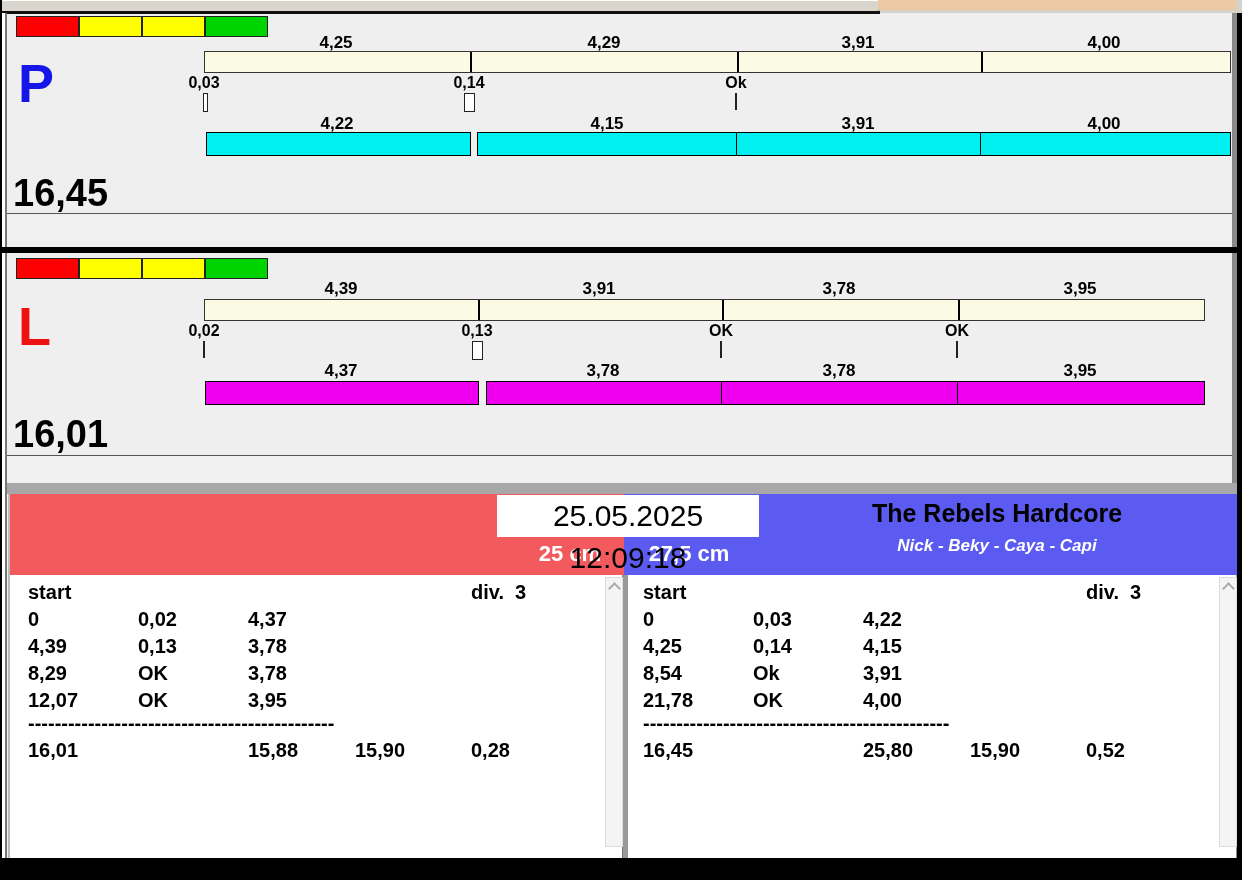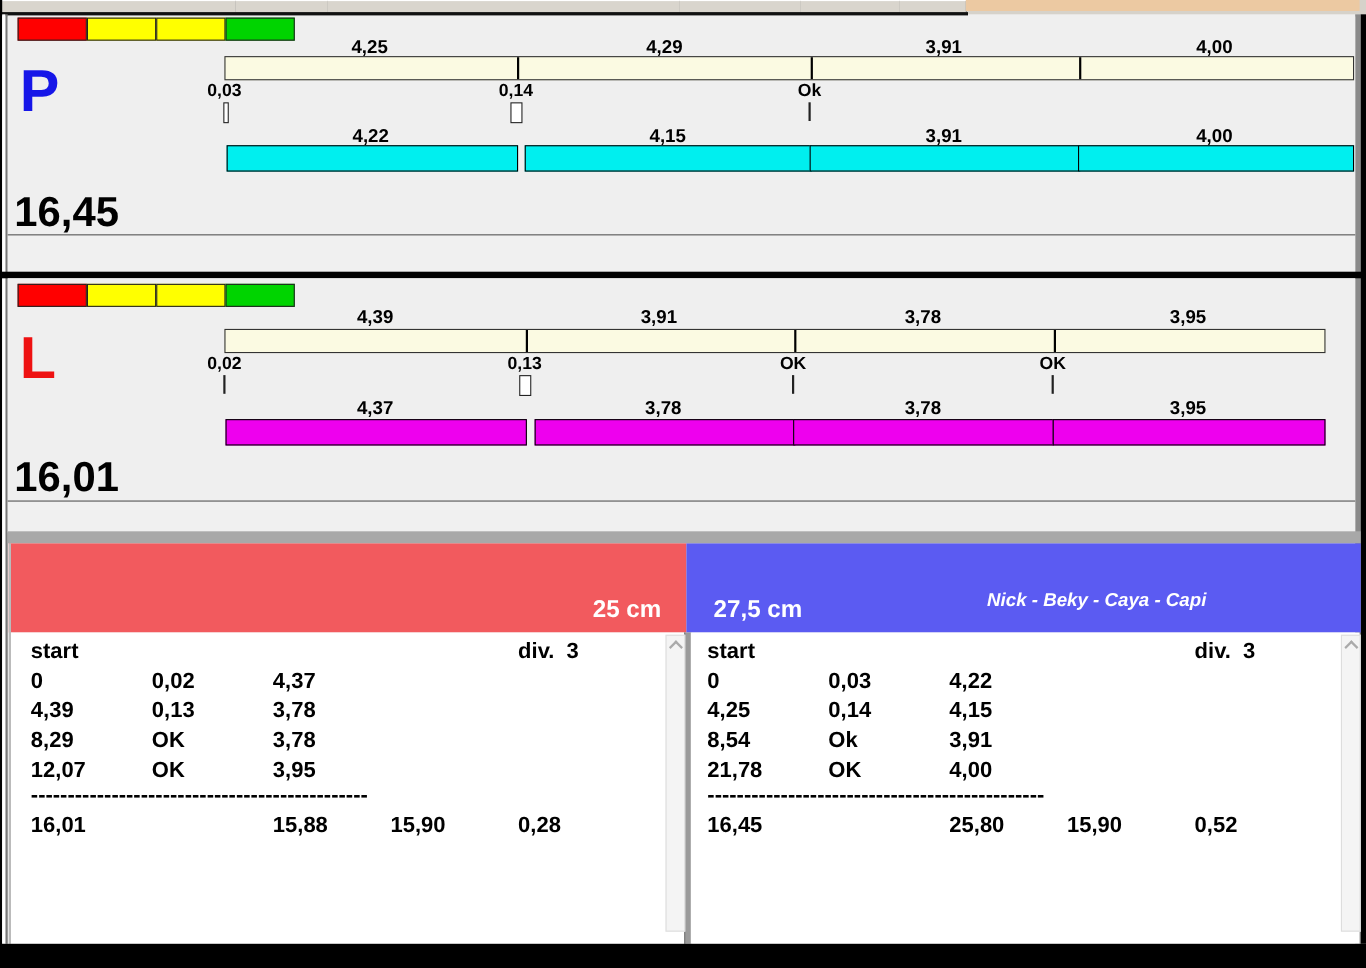--- a/index.html
+++ b/index.html
@@ -145,24 +145,26 @@
       <div class="abs num" style="left: 1028px; top: 108px; width: 90px;">3,95</div>
     </div>
   <div class="abs status-row" style="top:455px;height:28px;"></div>
 
   <div id="gray-strip" class="abs"></div>
 
   <div id="hdr-0" class="abs panel-header" style="left: 8px; width: 616px; background: rgb(242, 90, 94);">
     <div class="abs jump-height" style="left:512px;top:47px;width:100px;">25 cm</div>
   </div>
   <div id="hdr-1" class="abs panel-header" style="left: 624px; width: 613px; background: rgb(91, 91, 242);">
+    <div class="abs team-title" style="left:133px;top:4px;width:480px;">The Rebels Hardcore</div>
     <div class="abs team-members" style="left:133px;top:42px;width:480px;font-style:italic;">Nick - Beky - Caya - Capi</div>
     <div class="abs jump-height" style="left:10px;top:47px;width:110px;">27,5 cm</div>
   </div>
 
+  <div id="timestamp-box" class="abs">25.05.2025 12:09:18</div>
 
   <div id="content-0" class="abs panel-content" style="left:10px;width:612px;">
       <div class="abs cell" style="left: 18px; top: 6px;">start</div>
       <div class="abs cell" style="left: 461px; top: 6px;">div.  3</div>
       <div class="abs cell" style="left: 18px; top: 33px;">0</div>
       <div class="abs cell" style="left: 128px; top: 33px;">0,02</div>
       <div class="abs cell" style="left: 238px; top: 33px;">4,37</div>
       <div class="abs cell" style="left: 18px; top: 60px;">4,39</div>
       <div class="abs cell" style="left: 128px; top: 60px;">0,13</div>
       <div class="abs cell" style="left: 238px; top: 60px;">3,78</div>

